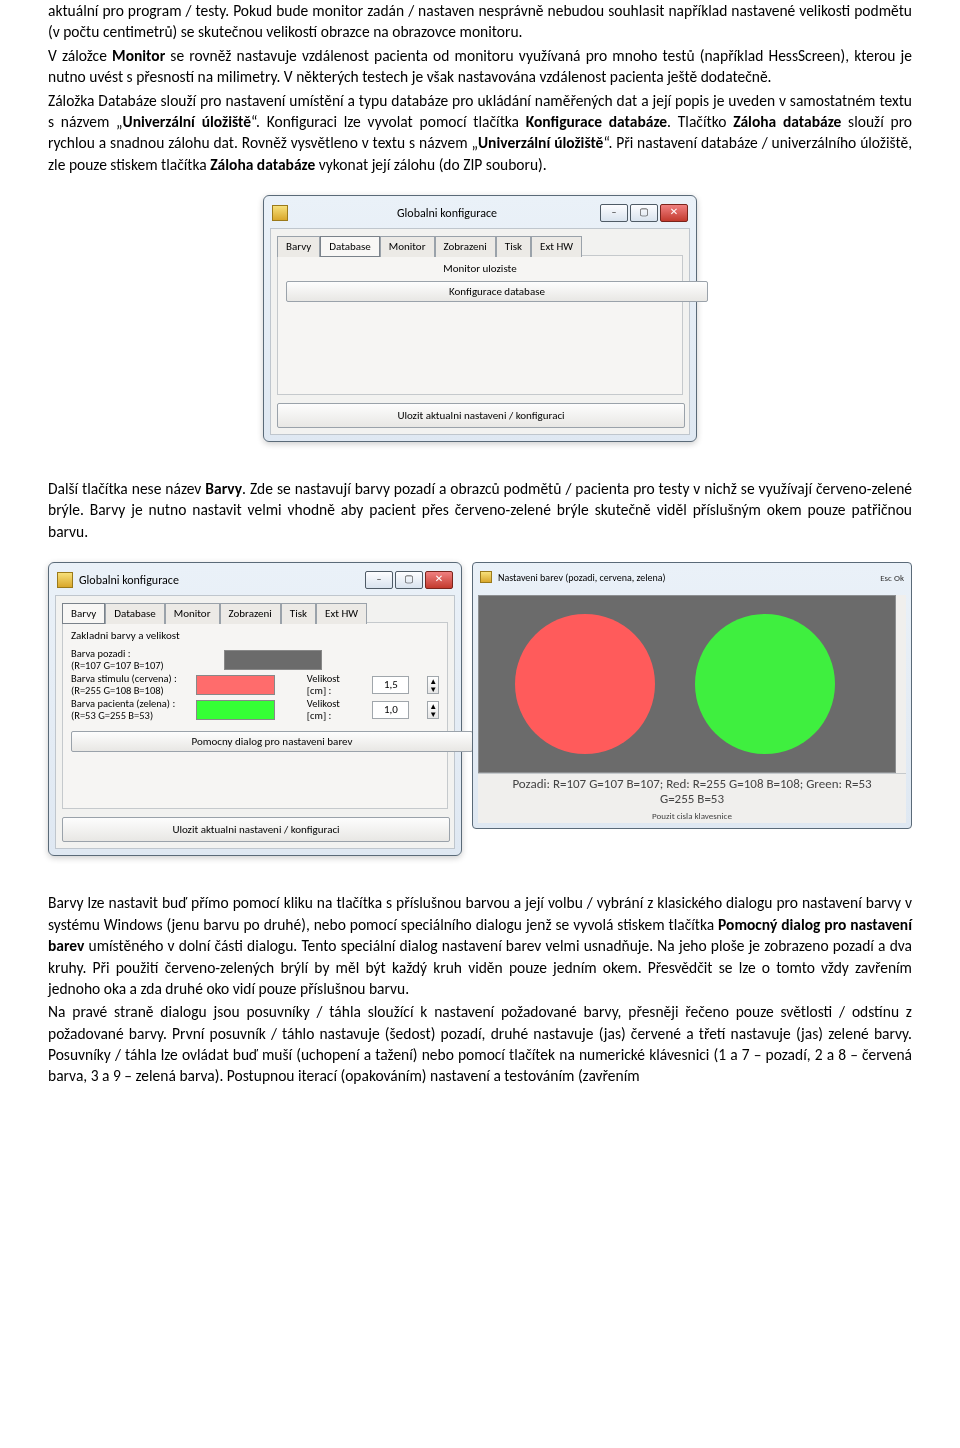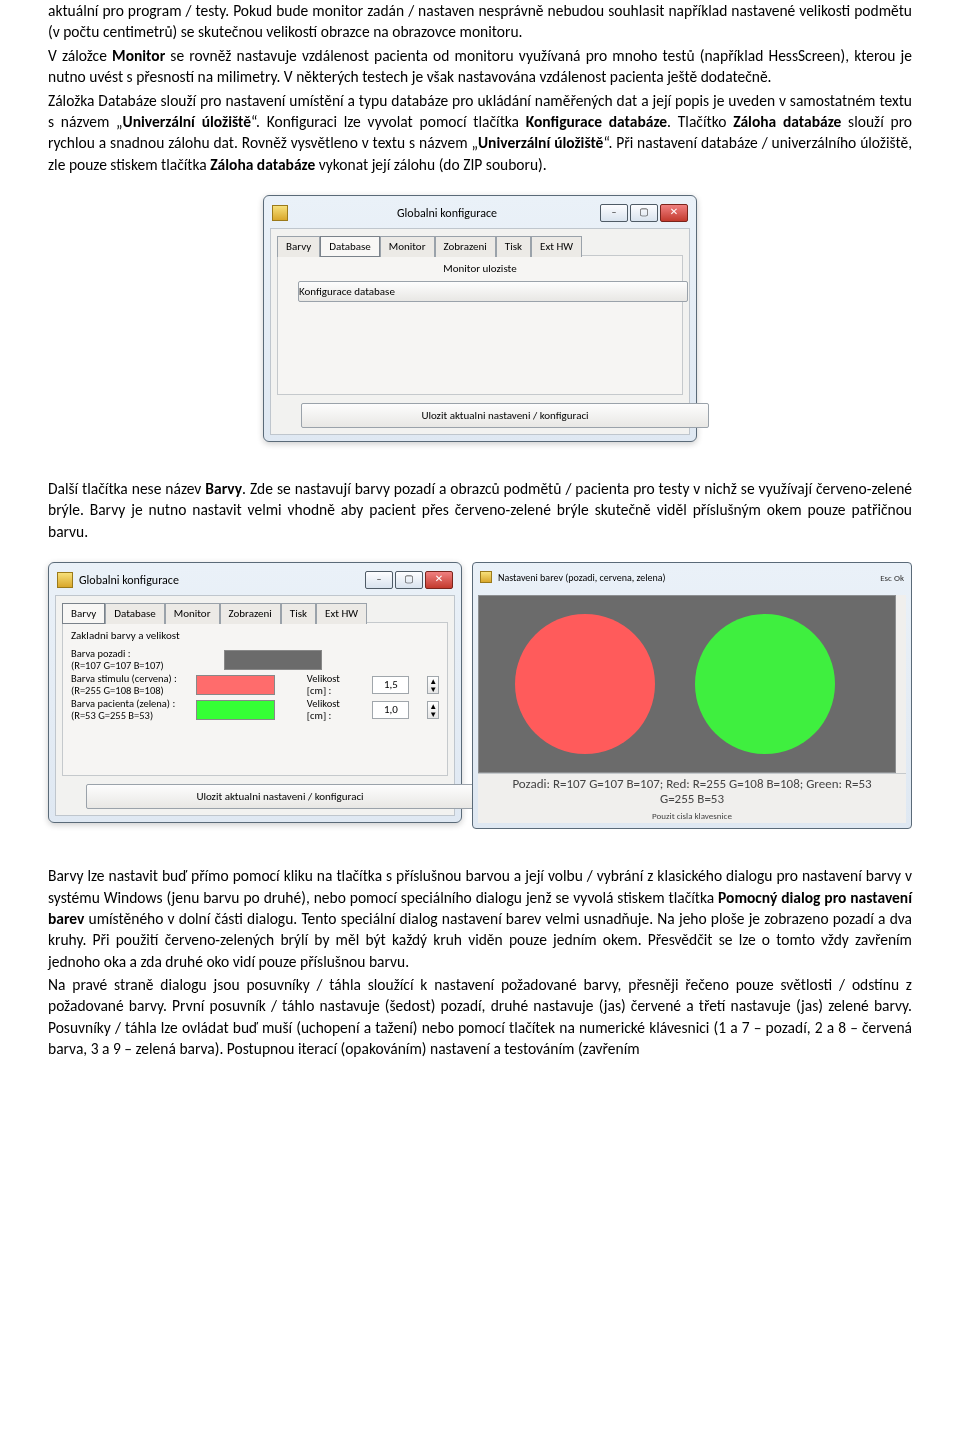--- a/index.html
+++ b/index.html
@@ -100,39 +100,38 @@
   .gb-title {
     font-size: 11px;
     margin-bottom: 6px;
   }
   .wide-btn {
     display: block;
     width: 100%;
     border: 1px solid #9aa2aa;
     background: linear-gradient(#fdfdfd,#e8e7e4);
     font-size: 11px;
-    text-align: left;
-    padding: 3px 0;
-    margin: 4px 12px;
+    text-align: center;
+    padding: 3px 16px;
+    margin: 4px 0;
     border-radius: 2px;
   }
   .gap-area {
     height: 80px;
   }
   .save-btn {
     display: block;
     width: 100%;
     border: 1px solid #9aa2aa;
     background: linear-gradient(#fdfdfd,#e8e7e4);
     font-size: 11px;
     text-align: center;
     padding: 5px 0;
     border-radius: 2px;
     margin-top: 8px;
-    margin-left: 24px;
   }
 
   
   .row {
     display: flex;
     align-items: center;
     gap: 18px;
     margin: 2px 0;
     font-size: 10.5px;
     line-height: 1.1;
@@ -312,20 +311,21 @@
           <div class="row">
             <div class="lbl">
               <span>Barva pacienta (zelena) :</span><br><span>(R=53 G=255 B=53)</span>
             </div>
             <div class="swatch sw-green"></div>
             <span class="vlabel">Velikost [cm] :</span>
             <span class="numbox">1,0</span>
             <span class="spin">▲<br>▼</span>
           </div>
 
+          <div class="wide-btn" style="margin-top:10px;">Pomocny dialog pro nastaveni barev</div>
           <div style="height:44px;"></div>
         </div>
         <div class="save-btn">Ulozit aktualni nastaveni / konfiguraci</div>
       </div>
     </div>
 
     <div class="preview-outer">
       <div class="preview-titlebar">
         <span class="win-icon" style="width:10px;height:10px;"></span>
         <span style="flex:1">Nastaveni barev (pozadi, cervena, zelena)</span>

